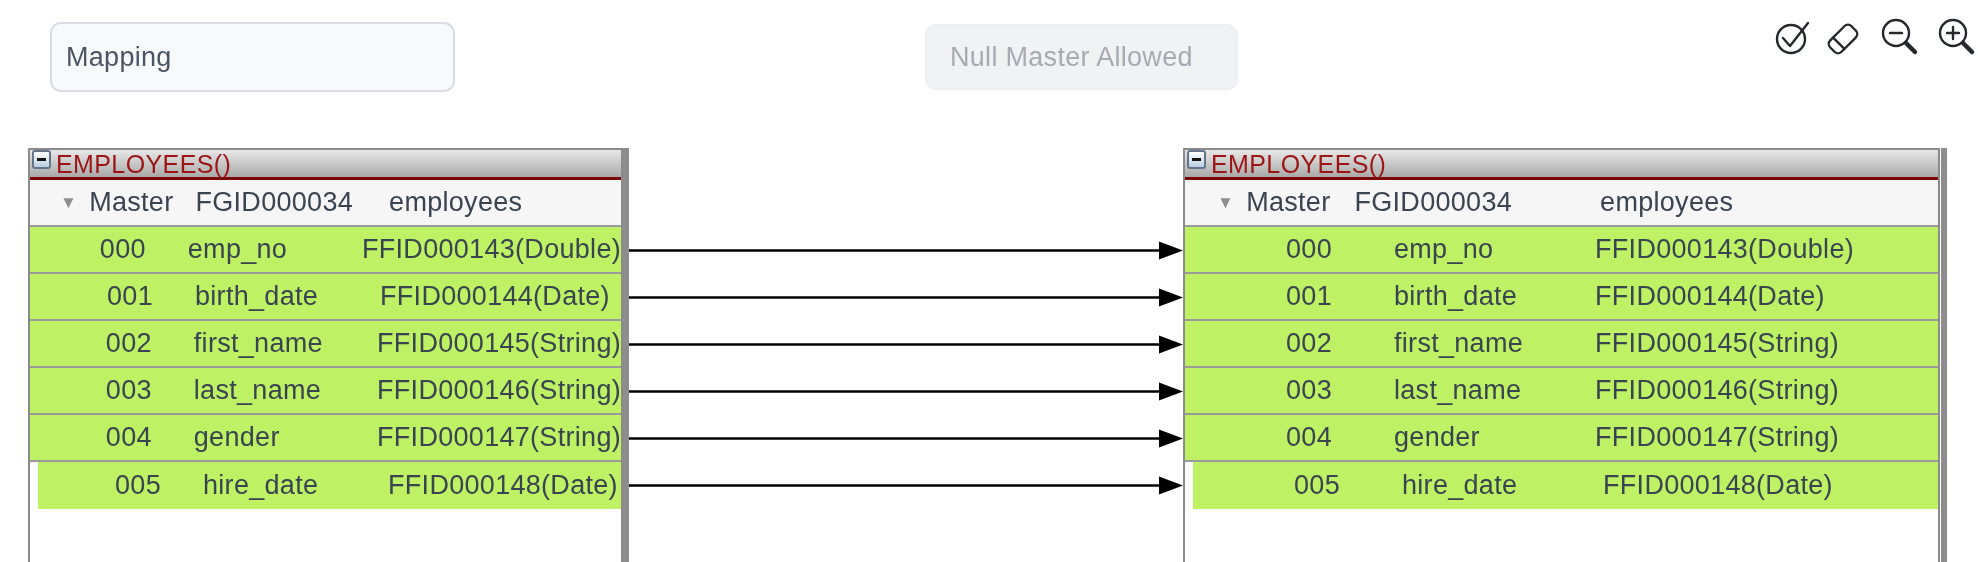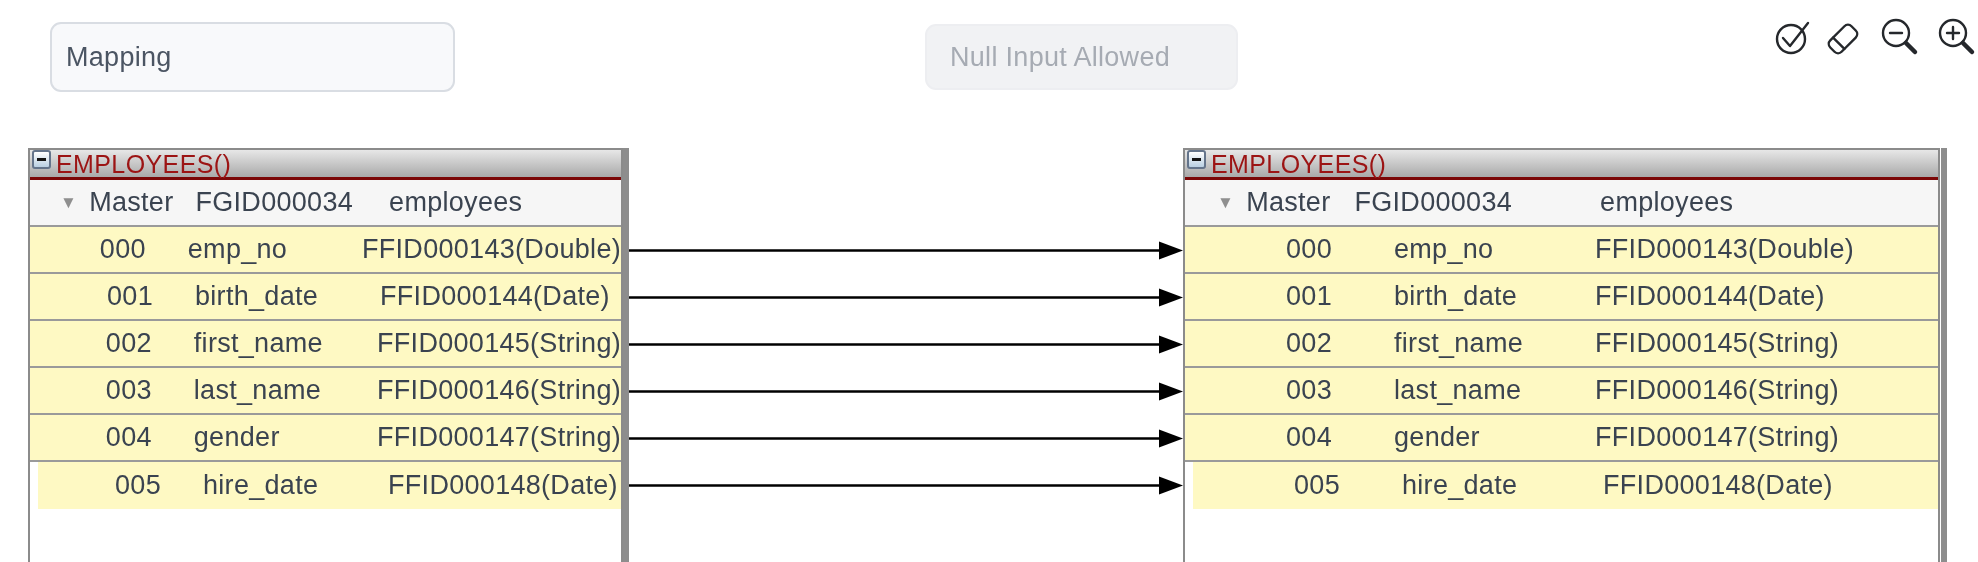--- a/index.html
+++ b/index.html
@@ -29,21 +29,21 @@
 
   .thead{position:relative;height:27px;background:linear-gradient(#e7e7e7,#a9a9a9);
          border-bottom:3px solid #7b0707;display:flex;align-items:flex-end;}
   .ttitle{margin-left:26px;font-size:25px;line-height:26px;color:#9c1414;letter-spacing:0.4px;white-space:nowrap;}
   .collapse-box{position:absolute;left:2px;top:0px;width:19px;height:19px;box-sizing:border-box;
         border:2px solid #64748b;border-radius:3px;background:linear-gradient(#ffffff,#b9cfe2);
         display:flex;align-items:center;justify-content:center;cursor:pointer;}
   .minus-bar{width:9px;height:3px;background:#141414;}
 
   .trow{height:47px;box-sizing:border-box;display:flex;align-items:center;
-        border-bottom:2px solid #9a9a9a;font-size:27px;color:#3a4350;background:#fef9c3;
+        border-bottom:2px solid #9a9a9a;font-size:27px;color:#3a4350;background:#bef264;
         letter-spacing:0.3px;white-space:nowrap;}
   .trow:last-child{border-bottom:none;margin-left:8px;}
   .master-row{background:#f6f6f6;}
   .expander{font-size:17px;color:#8f8f8f;}
 
   
   #table-source .idx{width:123px;text-align:right;}
   #table-source .fname{width:227px;box-sizing:border-box;padding-left:42px;}
   #table-source .fid{flex:1;}
   #table-source .expander{margin-left:30px;}
@@ -66,21 +66,21 @@
 
   
   #connections{position:absolute;left:629px;top:148px;width:554px;height:414px;}
 </style>
 </head>
 <body>
 
 <div id="stage">
 
   <div class="pill enabled" id="pill-mapping">Mapping</div>
-  <div class="pill disabled" id="pill-null">Null Input Allowed</div>
+  <div class="pill disabled" id="pill-null">Null Master Allowed</div>
 
   <div class="tool-icon" id="icon-check">
     <svg viewBox="0 0 46 46">
       <circle cx="21" cy="25" r="14"></circle>
       <polyline points="13 24 20 32 38 9"></polyline>
     </svg>
   </div>
   <div class="tool-icon" id="icon-eraser">
     <svg viewBox="0 0 46 46">
       <g transform="rotate(-45 23 25)">

